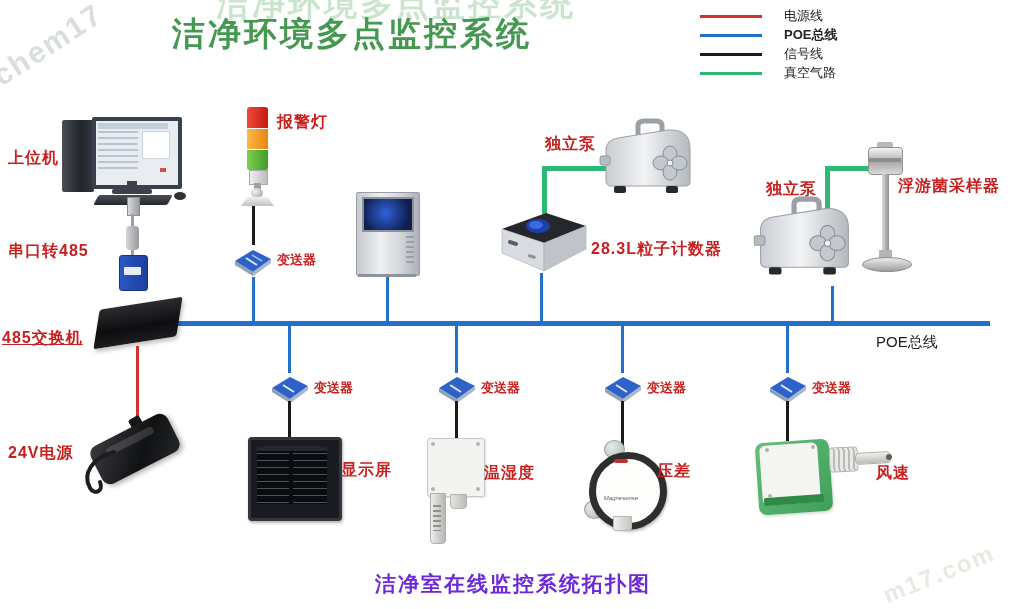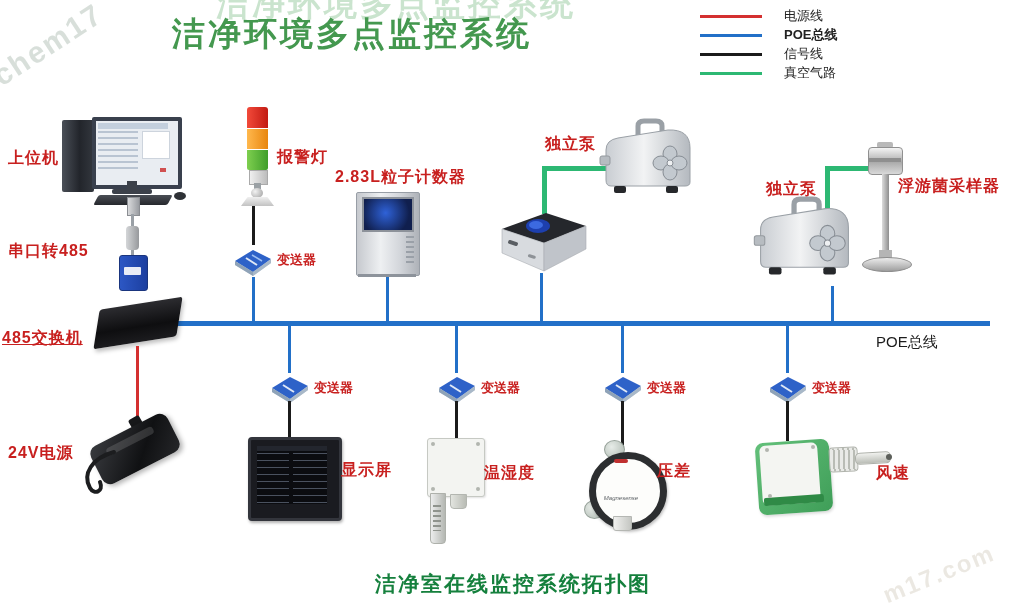--- a/index.html
+++ b/index.html
@@ -2,21 +2,21 @@
 <html><head>
 <meta charset="utf-8">
 <style>
   html,body{margin:0;padding:0;background:#fff;}
   #canvas{position:relative;width:1026px;height:609px;background:#fff;overflow:hidden;
           font-family:"Liberation Sans",sans-serif;}
   .abs{position:absolute;}
   
   .title{font-size:33px;font-weight:bold;color:#44984f;letter-spacing:3px;white-space:nowrap;}
   .title-ghost{font-size:33px;font-weight:bold;color:#8cc493;opacity:.45;letter-spacing:3px;white-space:nowrap;}
-  .caption{left:0;right:0;top:570px;text-align:center;font-size:21px;font-weight:bold;color:#15803d;letter-spacing:2px;}
+  .caption{left:0;right:0;top:570px;text-align:center;font-size:21px;font-weight:bold;color:#6d28d9;letter-spacing:2px;}
   .rlabel{font-size:16px;font-weight:bold;color:#c8201f;white-space:nowrap;letter-spacing:1px;}
   .rlabel-sm{font-size:13px;font-weight:bold;color:#c8201f;white-space:nowrap;}
   .klabel{font-size:15px;color:#1c1c1c;white-space:nowrap;}
   .legend-label{font-size:13px;color:#222;white-space:nowrap;}
   .watermark{color:#b9c6bd;opacity:.55;font-size:30px;font-weight:bold;transform:rotate(-33deg);letter-spacing:2px;}
   .watermark2{color:#d9d3c6;opacity:.5;font-size:24px;font-weight:bold;transform:rotate(-22deg);letter-spacing:2px;}
   
   .line{position:absolute;}
   .blue{background:#2270c8;}
   .red{background:#d43030;}
@@ -150,21 +150,21 @@
   <div class="abs rlabel" style="left:8px;top:443px;">24V电源</div>
   <div>
     <div class="abs adp-plug"></div>
     <div class="abs adp-body"></div>
     <div class="abs adp-shine"></div>
     <svg class="abs" style="left:74px;top:440px;" width="50" height="60">
       <path d="M40,12 C18,18 8,34 16,48 C20,55 30,52 26,42" stroke="#1c1d1f" stroke-width="4" fill="none" stroke-linecap="round"></path>
     </svg>
   </div>
 
-  <div class="abs rlabel" style="left:277px;top:112px;margin-top:35px;">报警灯</div>
+  <div class="abs rlabel" style="left:277px;top:112px;">报警灯</div>
   <div>
     <div class="abs tl-red"></div>
     <div class="abs tl-org"></div>
     <div class="abs tl-grn"></div>
     <div class="abs tl-base"></div>
     <div class="abs tl-stem"></div>
     <div class="abs tl-ball"></div>
     <div class="abs tl-foot"></div>
   </div>
   <div class="line black" style="left:252px;top:206px;width:3px;height:39px;"></div>
@@ -172,21 +172,20 @@
     <polygon points="3,21 21,32 39,19 21,10" fill="#c4cdd6"></polygon>
     <polygon points="3,17 21,28 39,15 21,6" fill="#2e62c8"></polygon>
     <polygon points="3,17 3,21 21,32 21,28" fill="#8fa3b8"></polygon>
     <polygon points="21,28 21,32 39,19 39,15" fill="#a8b8c8"></polygon>
     <line x1="14" y1="14" x2="25" y2="21" stroke="#dfe8f6" stroke-width="2"></line>
     <line x1="20" y1="11" x2="30" y2="17" stroke="#9fc0f2" stroke-width="1.5"></line>
   </svg>
   <div class="abs rlabel-sm" style="left:277px;top:251px;">变送器</div>
   <div class="line blue" style="left:252px;top:277px;width:3px;height:44px;"></div>
 
-  <div class="abs rlabel" style="left:335px;top:167px;">2.83L粒子计数器</div>
   <div>
     <div class="abs cab"></div>
     <div class="abs cab-screen"></div>
     <div class="abs cab-vents"></div>
     <div class="abs cab-foot"></div>
   </div>
   <div class="line blue" style="left:386px;top:277px;width:3px;height:44px;"></div>
 
   <div class="abs rlabel" style="left:545px;top:134px;">独立泵</div>
   <div class="line green" style="left:542px;top:166px;width:64px;height:5px;"></div>
@@ -214,20 +213,21 @@
   </svg>
   <svg class="abs" style="left:492px;top:205px;" width="96" height="72" viewBox="0 0 96 72">
     <polygon points="10,24 54,8 94,21 52,38" fill="#25272c"></polygon>
     <polygon points="10,24 52,38 52,66 10,48" fill="#d8dbdf" stroke="#a9adb2" stroke-width=".6"></polygon>
     <polygon points="52,38 94,21 94,44 52,66" fill="#c0c4ca" stroke="#a9adb2" stroke-width=".6"></polygon>
     <ellipse cx="46" cy="21" rx="12" ry="7" fill="#1d3fae"></ellipse>
     <ellipse cx="44" cy="20" rx="7" ry="4" fill="#3c6ae0"></ellipse>
     <rect x="16" y="36" width="10" height="4" rx="1.5" fill="#5a5e63" transform="rotate(18 21 38)"></rect>
     <rect x="36" y="50" width="8" height="3" rx="1.5" fill="#8e9297" transform="rotate(18 40 51)"></rect>
   </svg>
+  <div class="abs rlabel" style="left:591px;top:239px;">28.3L粒子计数器</div>
   <div class="line blue" style="left:540px;top:273px;width:3px;height:48px;"></div>
 
   <div class="abs rlabel" style="left:766px;top:179px;">独立泵</div>
   <div class="line green" style="left:825px;top:166px;width:5px;height:42px;"></div>
   <div class="line green" style="left:825px;top:166px;width:48px;height:5px;"></div>
   <svg class="abs" style="left:752px;top:194px;" width="105" height="92" viewBox="0 0 100 88">
     <defs>
       <linearGradient id="silverB" x1="0" y1="0" x2="1" y2="0">
         <stop offset="0" stop-color="#c9cdd2"></stop>
           <stop offset=".45" stop-color="#f2f3f4"></stop>

